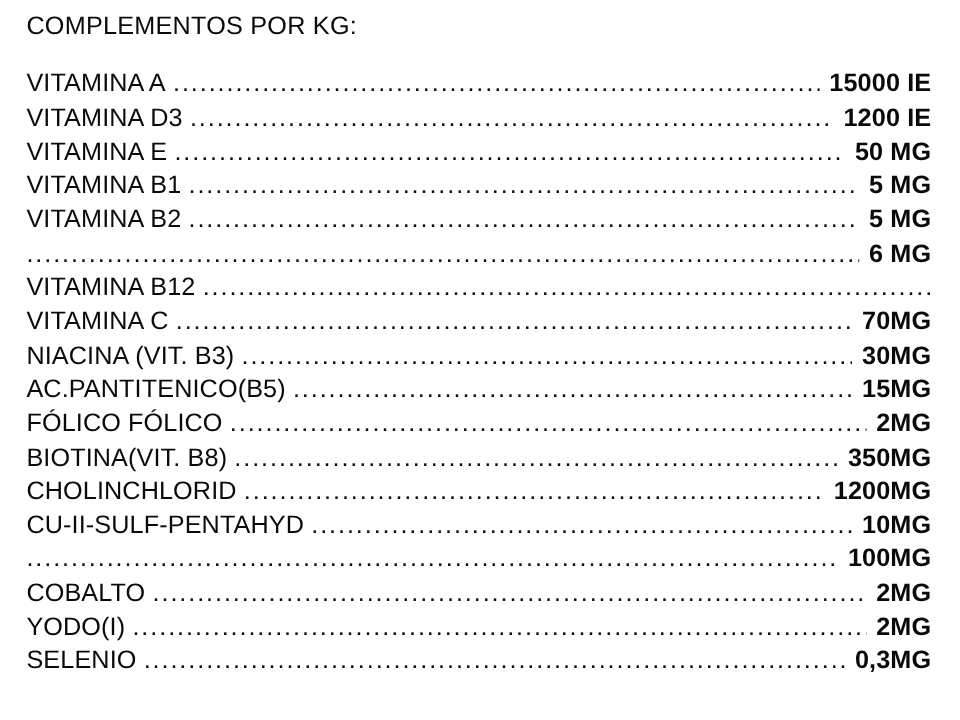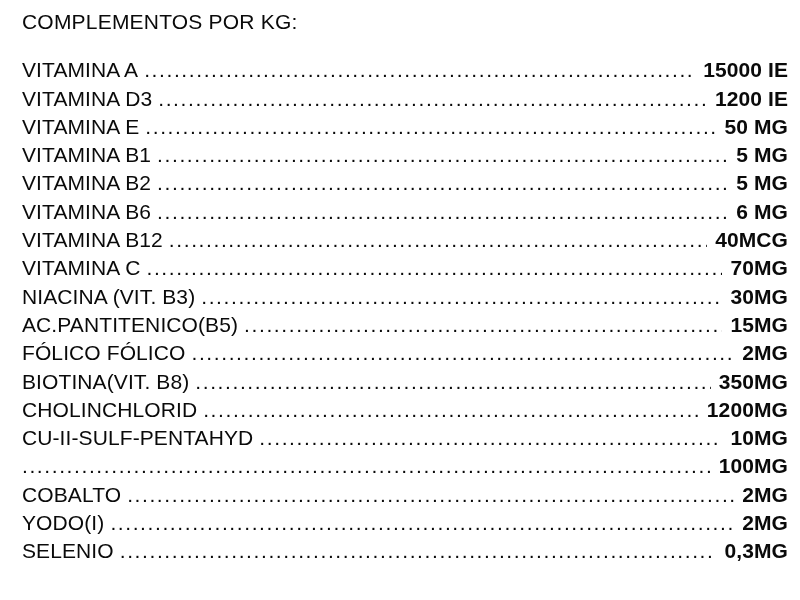--- a/index.html
+++ b/index.html
@@ -11,21 +11,21 @@
     height: 600px;
     background: #ffffff;
     font-family: "Liberation Sans", sans-serif;
     color: #0a0a0a;
     overflow: hidden;
   }
   .sheet {
     width: 800px;
     height: 600px;
     box-sizing: border-box;
-    padding: 8px 12px 0 22px;
+    padding: 8px 24px 0 22px;
     position: relative;
   }
   .doc-title {
     font-size: 21px;
     font-weight: 400;
     letter-spacing: 0.2px;
     line-height: 28px;
     margin: 0 0 20px 0;
     white-space: nowrap;
   }
@@ -102,29 +102,27 @@
       <span class="value">5 MG</span>
     </div>
 
     <div class="row">
       <span class="label">VITAMINA B2</span>
       <span class="leader"></span>
       <span class="value">5 MG</span>
     </div>
 
     <div class="row">
-      <span class="label">VITAMINA B6</span>
       <span class="leader"></span>
       <span class="value">6 MG</span>
     </div>
 
     <div class="row">
       <span class="label">VITAMINA B12</span>
       <span class="leader"></span>
-      <span class="value">40MCG</span>
     </div>
 
     <div class="row">
       <span class="label">VITAMINA C</span>
       <span class="leader"></span>
       <span class="value">70MG</span>
     </div>
 
     <div class="row">
       <span class="label">NIACINA (VIT. B3)</span>

